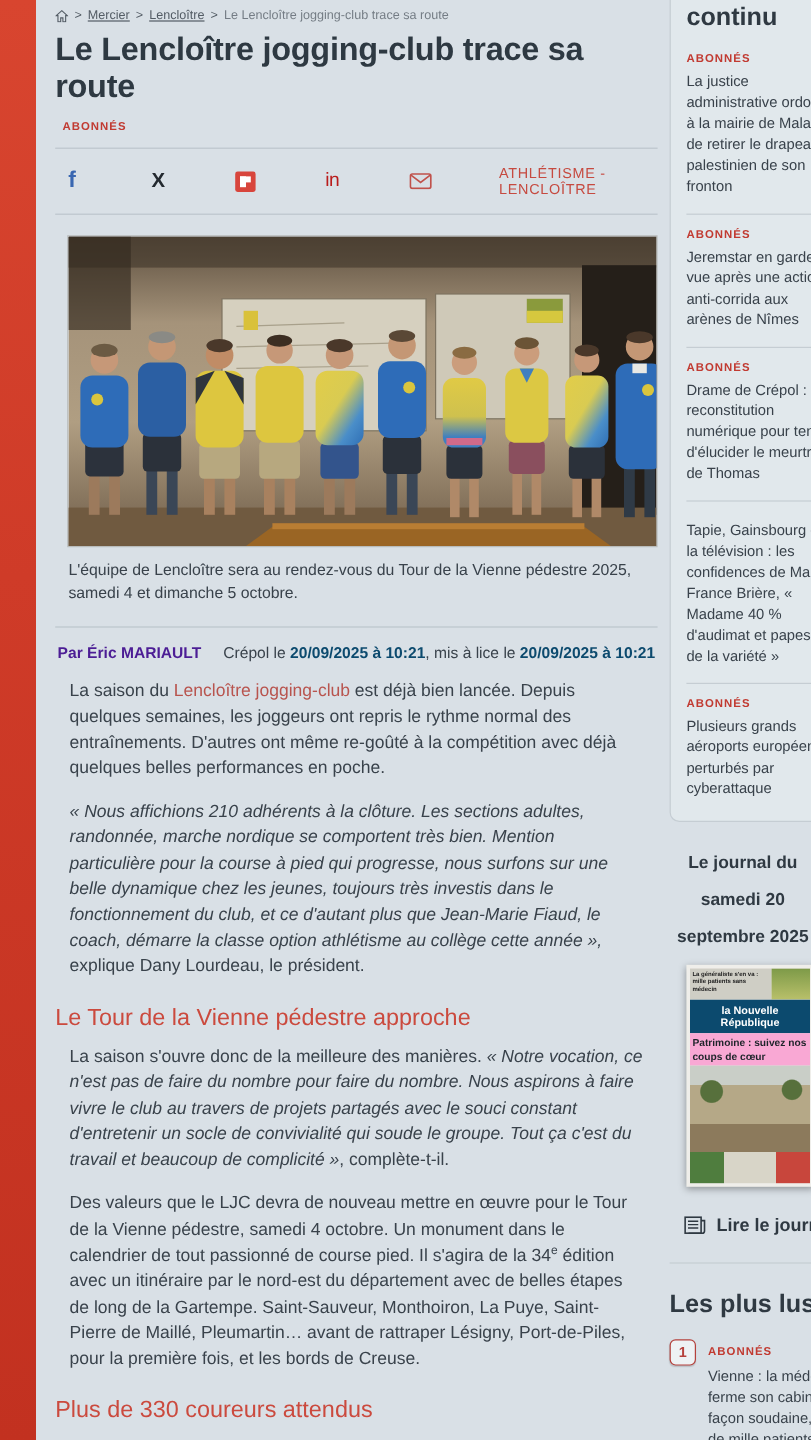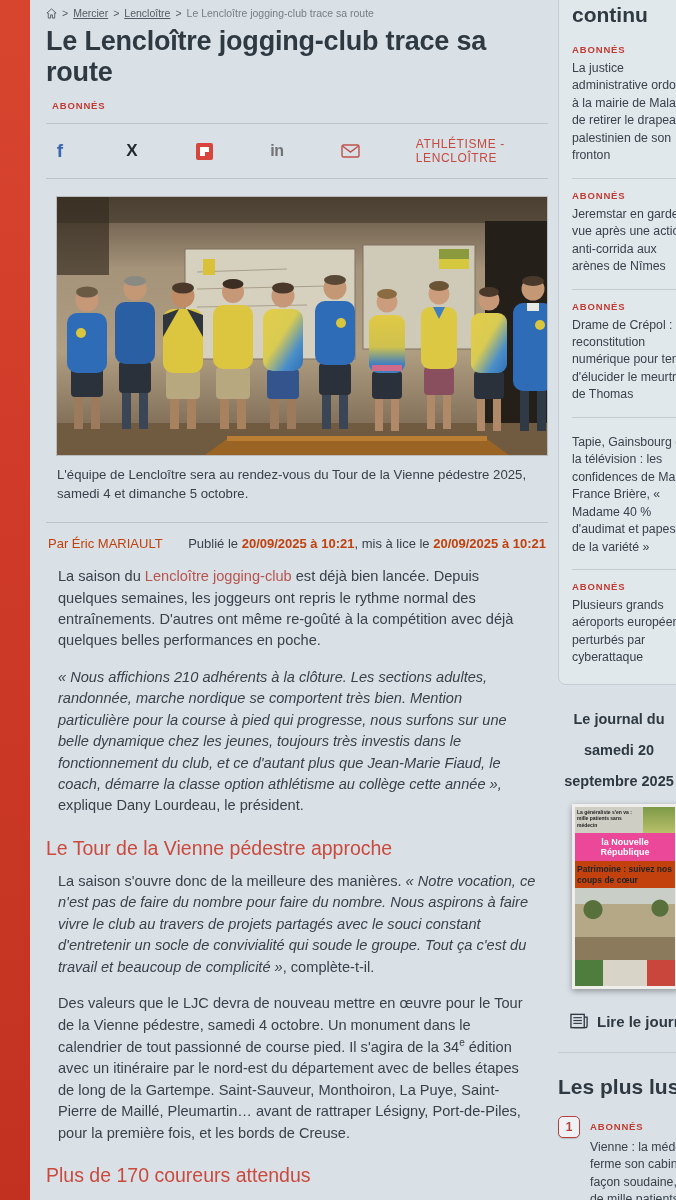--- a/index.html
+++ b/index.html
@@ -27,32 +27,32 @@
   .abonnes-row{display:flex;align-items:center;gap:14px;margin:0 0 12px;padding-left:6px}
   .abonnes-row .notice{font-size:12.5px;color:#39424b}
 
   .share{display:flex;align-items:center;border-top:1px solid #bcc5cc;border-bottom:1px solid #bcc5cc;padding:13px 6px;gap:56px}
   .share .soc{cursor:pointer;display:flex;align-items:center;justify-content:center;width:22px;height:22px}
   .fb{color:#3a67b1;font-weight:bold;font-size:19px}
   .xx{color:#23292f;font-weight:bold;font-size:17px}
   .flip{width:17px;height:17px;background:#d8453c;border-radius:2px;position:relative}
   .flip::after{content:"";position:absolute;left:4px;top:4px;width:9px;height:5px;background:#fff}
   .flip::before{content:"";position:absolute;left:4px;top:4px;width:5px;height:9px;background:#fff}
-  .li{color:#737373;font-weight:bold;font-size:16px;letter-spacing:-.5px}
+  .li{color:#b91c1c;font-weight:normal;font-size:16px;letter-spacing:-.5px}
   .category{margin-left:auto;color:#c64a40;font-size:12px;letter-spacing:.05em;font-weight:400}
 
   figure{margin:16px 0 0 9px;padding:2px}
   .photo-frame{display:block;box-shadow:0 0 0 1px rgba(90,80,60,.25)}
   figcaption{font-size:13.2px;line-height:1.4;margin:11px 0 0 0;color:#39424b;max-width:470px}
   .credit{font-size:11px;font-style:italic;color:#5b646c;margin-top:4px}
 
   .rule{border:0;border-top:1px solid #bcc5cc;margin:17px 0 0}
   .byline-row{display:flex;justify-content:space-between;align-items:baseline;font-size:13px;padding:13px 2px 4px}
-  .byline-row .author{font-weight:normal;color:#c2410c}
-  .byline-row b{color:#c2410c}
+  .byline-row .author{font-weight:bold;color:#4c1d95}
+  .byline-row b{color:#0c4a6e}
 
   .body-text p{font-size:14.6px;line-height:1.47;margin:11px 12px 15px}
   .qt{font-style:italic}
   .link-red{color:#b8544e;cursor:pointer}
   h2.sub{font-size:19.5px;font-weight:400;color:#cb4a3e;margin:20px 0 4px}
   sup{font-size:10px}
 
   
   .side-card{border:1px solid #c5cdd3;border-radius:8px;background:rgba(236,241,244,.45);
     margin-top:-16px;padding:18px 8px 4px 13px}
@@ -61,22 +61,22 @@
   .s-item:last-child{border-bottom:0}
   .s-text{font-size:12.3px;line-height:1.42;color:#39424b;margin:5px 0 0}
   .s-item .abonnes{display:block}
 
   .journal{width:122px;text-align:center;margin-top:26px}
   .j-line{font-size:14.5px;font-weight:bold;color:#2f3942;margin:0 0 15px}
   .cover{width:100px;margin:2px 0 0 14px;background:#efeeea;padding:3px;box-shadow:0 2px 6px rgba(0,0,0,.35);cursor:pointer}
   .cover-strip{display:flex;height:26px;background:#e3e2d9;overflow:hidden}
   .strip-text{flex:1;font-size:5px;font-weight:bold;color:#222;background:#cfcec5;padding:2px;line-height:1.3;text-align:left}
   .strip-img{width:32px;background:linear-gradient(180deg,#7d9a48,#b9c06a)}
-  .cover-mast{background:#ec4899;color:#fff;font-size:9px;font-weight:bold;text-align:center;padding:4px 2px;line-height:1.15}
-  .cover-head{font-size:8.5px;font-weight:bold;color:#1e242a;padding:3px 2px;line-height:1.2;text-align:left;background:#c2410c}
+  .cover-mast{background:#0c4a6e;color:#fff;font-size:9px;font-weight:bold;text-align:center;padding:4px 2px;line-height:1.15}
+  .cover-head{font-size:8.5px;font-weight:bold;color:#1e242a;padding:3px 2px;line-height:1.2;text-align:left;background:#f9a8d4}
   .cover-photo{height:72px;background:
      radial-gradient(circle at 18% 30%, #57703c 0 9px, transparent 10px),
      radial-gradient(circle at 85% 28%, #57703c 0 8px, transparent 9px),
      linear-gradient(180deg,#c9cec7 0 22%,#b5a887 22% 68%,#8c7a5c 68% 100%)}
   .cover-ad{height:26px;background:linear-gradient(90deg,#4f7d3e 0 28%,#d8d5c8 28% 72%,#c8463c 72% 100%)}
   .lire{display:flex;align-items:center;gap:8px;font-size:15px;font-weight:bold;color:#2f3942;margin:24px 0 0 12px;cursor:pointer}
   .news-ic{width:19px;height:16px}
   .side-rule{border:0;border-top:1px solid #c5cdd3;margin:22px 0 0}
   .plus-title{font-size:21px;font-weight:bold;color:#2f3942;margin:22px 0 4px}
   .m-item{display:flex;gap:10px;padding:13px 0 14px;border-bottom:1px solid #c5cdd3;cursor:pointer}
@@ -249,30 +249,30 @@
           <circle cx="0" cy="92" r="11.5" fill="#c49775"></circle>
           <ellipse cx="0" cy="84" rx="11" ry="5" fill="#4a382a"></ellipse>
         </g>
     </svg>
     <figcaption>L'équipe de Lencloître sera au rendez-vous du Tour de la Vienne pédestre 2025, samedi 4 et dimanche 5 octobre.</figcaption>
   </figure>
 
   <hr class="rule">
   <div class="byline-row">
     <span class="author">Par Éric MARIAULT</span>
-    <span><span>Publié le </span><b>20/09/2025 à 10:21</b><span>, mis à lice le </span><b>20/09/2025 à 10:21</b></span>
+    <span><span>Crépol le </span><b>20/09/2025 à 10:21</b><span>, mis à lice le </span><b>20/09/2025 à 10:21</b></span>
   </div>
 
   <div class="body-text">
     <p><span>La saison du </span><span class="link-red">Lencloître jogging-club</span><span> est déjà bien lancée. Depuis quelques semaines, les joggeurs ont repris le rythme normal des entraînements. D'autres ont même re-goûté à la compétition avec déjà quelques belles performances en poche.</span></p>
     <p><span class="qt">« Nous affichions 210 adhérents à la clôture. Les sections adultes, randonnée, marche nordique se comportent très bien. Mention particulière pour la course à pied qui progresse, nous surfons sur une belle dynamique chez les jeunes, toujours très investis dans le fonctionnement du club, et ce d'autant plus que Jean-Marie Fiaud, le coach, démarre la classe option athlétisme au collège cette année »,</span><span> explique Dany Lourdeau, le président.</span></p>
     <h2 class="sub">Le Tour de la Vienne pédestre approche</h2>
     <p><span>La saison s'ouvre donc de la meilleure des manières. </span><span class="qt">« Notre vocation, ce n'est pas de faire du nombre pour faire du nombre. Nous aspirons à faire vivre le club au travers de projets partagés avec le souci constant d'entretenir un socle de convivialité qui soude le groupe. Tout ça c'est du travail et beaucoup de complicité »</span><span>, complète-t-il.</span></p>
     <p><span>Des valeurs que le LJC devra de nouveau mettre en œuvre pour le Tour de la Vienne pédestre, samedi 4 octobre. Un monument dans le calendrier de tout passionné de course pied. Il s'agira de la 34</span><sup>e</sup><span> édition avec un itinéraire par le nord-est du département avec de belles étapes de long de la Gartempe. Saint-Sauveur, Monthoiron, La Puye, Saint-Pierre de Maillé, Pleumartin… avant de rattraper Lésigny, Port-de-Piles, pour la première fois, et les bords de Creuse.</span></p>
-    <h2 class="sub">Plus de 170 coureurs attendus</h2>
+    <h2 class="sub">Plus de 330 coureurs attendus</h2>
     <p><span>Sous l'œil de Marc Le Mercier, le président de la Ligue d'athlétisme de Nouvelle-Aquitaine, dont la présence est annoncée, les 25 équipes en lice se mesureront sur les spéciales, les courses de nuit et autres « run and bike ». Entre 250 et 300 coureurs sont attendus. Les organisateurs auront un œil particulier pour leurs « chouchous ». </span></p>
 
   </div>
 
 </div>
 
 <div class="side-col">
   <div class="side-card">
     <div class="side-title">continu</div>
     <div class="s-item">

